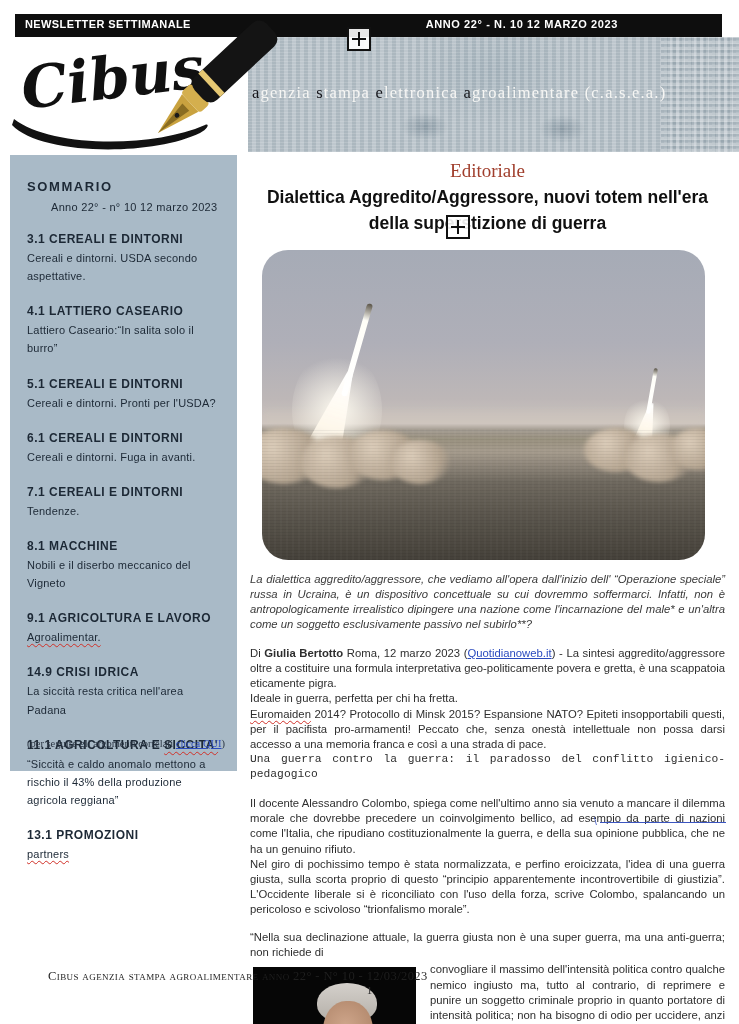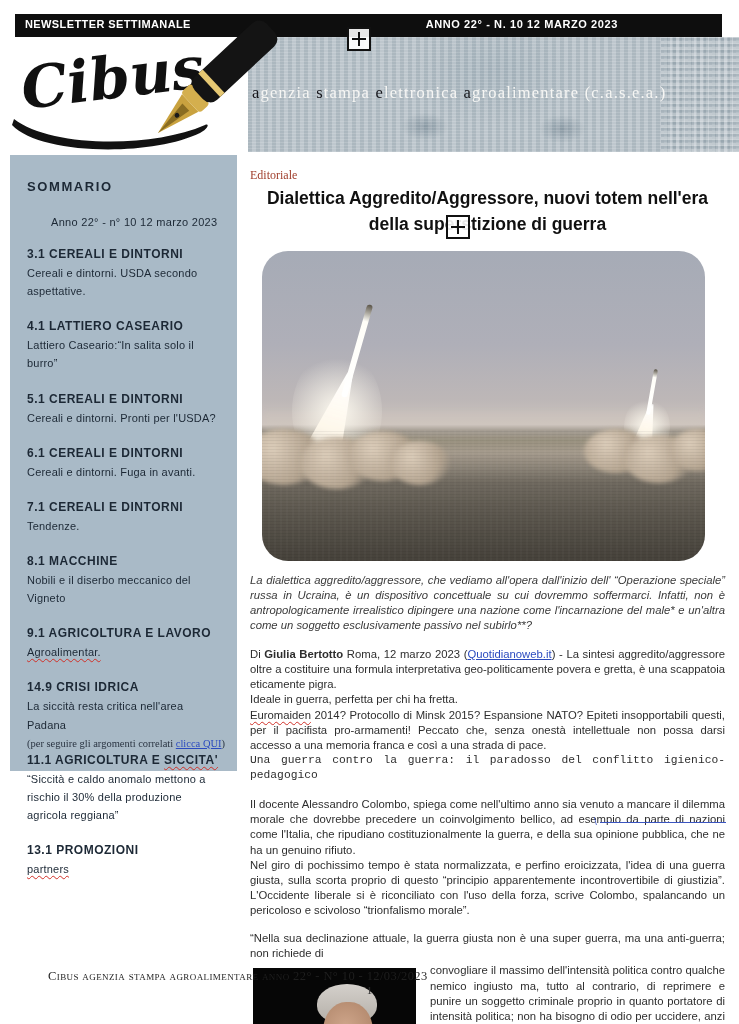--- a/index.html
+++ b/index.html
@@ -40,34 +40,34 @@
   .plus-cursor::before{content:"";position:absolute;left:3px;right:3px;top:50%;height:2px;margin-top:-1px;background:#111;}
   .plus-cursor::after{content:"";position:absolute;top:3px;bottom:3px;left:50%;width:2px;margin-left:-1px;background:#111;}
   .pc1{left:347px;top:27px;}
   .pc2{left:446px;top:215px;}
 
   
   .sidebar{position:absolute;left:10px;top:155px;width:227px;height:616px;
            background:var(--sidebar-bg,#a9bac7);color:var(--sidebar-text,#1c2835);
            box-sizing:border-box;padding:24px 15px 14px 17px;}
   .sb-title{font-size:13px;font-weight:bold;letter-spacing:1.6px;}
-  .sb-sub{font-size:11px;margin:22px 0 0 24px;letter-spacing:.3px;}
+  .sb-sub{font-size:11px;margin:7px 0 0 24px;letter-spacing:.3px;}
   .sb-item{margin-top:19px;}
   .sb-item .t{font-size:12px;font-weight:bold;letter-spacing:.5px;}
   .sb-item .d{font-size:11px;line-height:1.65;margin-top:3px;letter-spacing:.2px;}
   .sb-note{position:absolute;left:17px;bottom:22px;font-family:"Liberation Serif",serif;
            font-size:10.5px;color:#2a3442;}
   a.blue-link{color:var(--link-blue,#2b4bbf);text-decoration:underline;cursor:pointer;}
   .sq{text-decoration:underline;text-decoration-style:wavy;
       text-decoration-color:var(--squiggle-red,#d03028);text-decoration-thickness:1px;text-underline-offset:2px;}
 
   
   .main{position:absolute;left:250px;top:160px;width:475px;color:var(--body-text,#2e2e2e);}
-  .kicker{text-align:left;font-family:"Liberation Serif",serif;font-size:12px;
-          color:var(--kicker-red,#a03e2c);margin-top:8px;}
+  .kicker{text-align:center;font-family:"Liberation Serif",serif;font-size:19px;
+          color:var(--kicker-red,#a03e2c);}
   .headline{text-align:center;font-size:17.5px;font-weight:bold;color:#101010;
             line-height:1.5;margin-top:2px;}
   .hero{position:relative;margin:13px 0 0 12px;width:443px;height:310px;border-radius:26px;overflow:hidden;
         background:linear-gradient(180deg,#a6abb6 0%,#afafb8 30%,#bdb7b7 48%,#cdc4bf 56%,
                    #8d867c 58%,#99917f 61%,#a59b8d 65%,#8b8377 70%,#6e685e 75%,#5b564d 85%,#45413a 100%);}
   .hero .haze{position:absolute;left:0;right:0;top:52%;height:8%;background:rgba(210,200,190,.35);filter:blur(3px);}
   .hero .grain{position:absolute;left:0;right:0;top:58%;bottom:0;opacity:.5;
         background:repeating-linear-gradient(0deg, rgba(0,0,0,.10) 0 1px, rgba(0,0,0,0) 1px 3px),
                    repeating-linear-gradient(90deg, rgba(255,255,255,.05) 0 2px, rgba(0,0,0,0) 2px 6px);}
   .rocket{position:absolute;background:linear-gradient(180deg,#5a5448 0%,#fffef8 18%,#fff 100%);}
@@ -183,21 +183,21 @@
     <div class="sb-item">
       <div class="t">9.1 AGRICOLTURA E LAVORO</div>
       <div class="d"><span class="sq">Agroalimentar.</span></div>
     </div>
     <div class="sb-item">
       <div class="t">14.9 CRISI IDRICA</div>
       <div class="d">La siccità resta critica nell'area Padana</div>
     </div>
     <div class="sb-item">
       <div class="t"><span>11.1 AGRICOLTURA E </span><span class="sq">SICCITA'</span></div>
-      <div class="d">“Siccità e caldo anomalo mettono a rischio il 30% della produzione agricola reggiana”</div>
+      <div class="d">“Siccità e caldo anomalo mettono a rischio il 43% della produzione agricola reggiana”</div>
     </div>
     <div class="sb-item">
       <div class="t">13.1 PROMOZIONI</div>
       <div class="d"><span class="sq">partners</span></div>
     </div>
 
     <div class="sb-note">
       <span>(per seguire gli argomenti correlati </span><a class="blue-link">clicca QUI</a><span>)</span>
     </div>
   </div>

